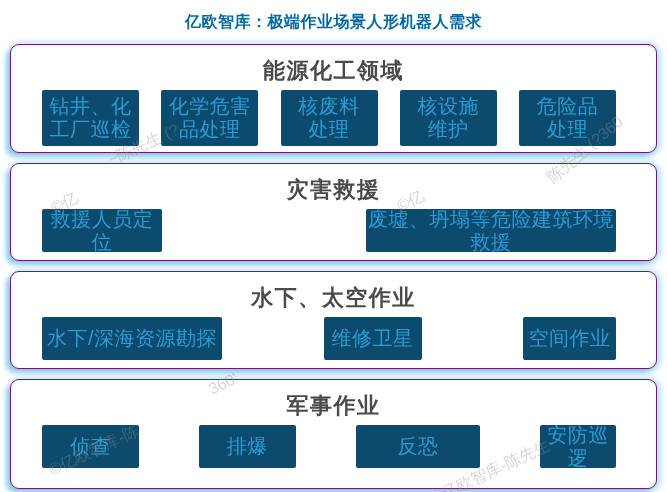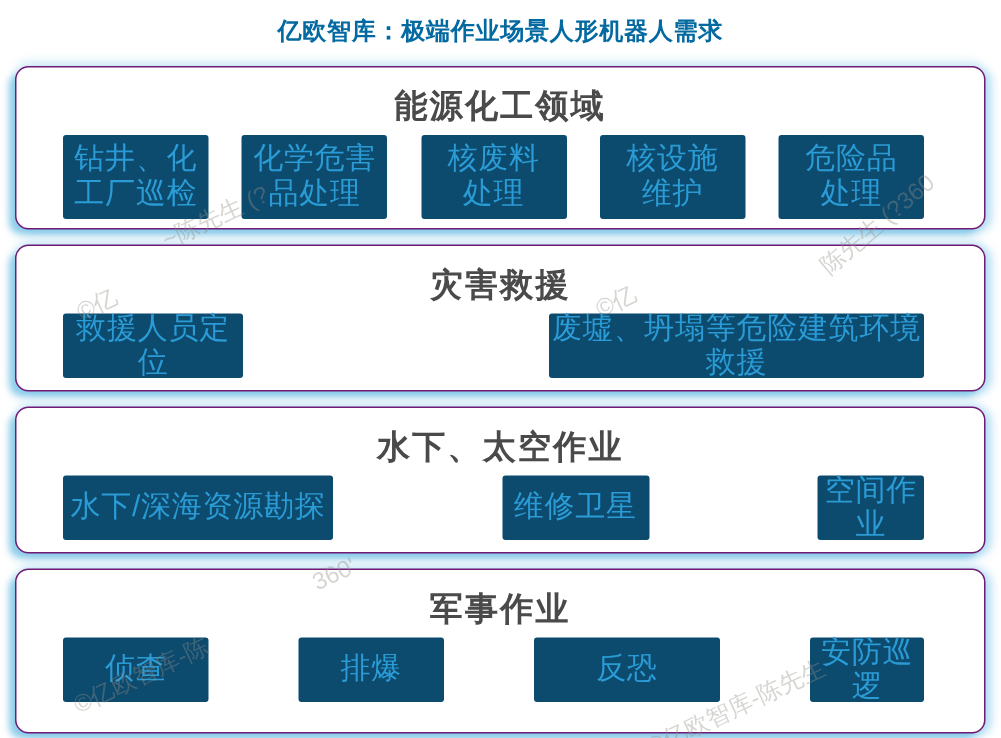--- a/index.html
+++ b/index.html
@@ -74,21 +74,21 @@
     justify-content: center;
     text-align: center;
     white-space: pre-line;
     border-radius: 2px;
     height: 43px;
   }
   .item.two-line { height: 56px; }
 
   .w97  { width: 97px;  }
   .w91  { width: 76px;  }
-  .w93  { width: 71px;  }
+  .w93  { width: 93px;  }
   .w98  { width: 98px;  }
   .w100 { width: 124px; }
   .w136 { width: 120px; }
   .w180 { width: 180px; }
   .w278 { width: 250px; }
 
   .watermark-layer {
     position: absolute;
     left: 0; top: 0;
     width: 100%; height: 100%;

